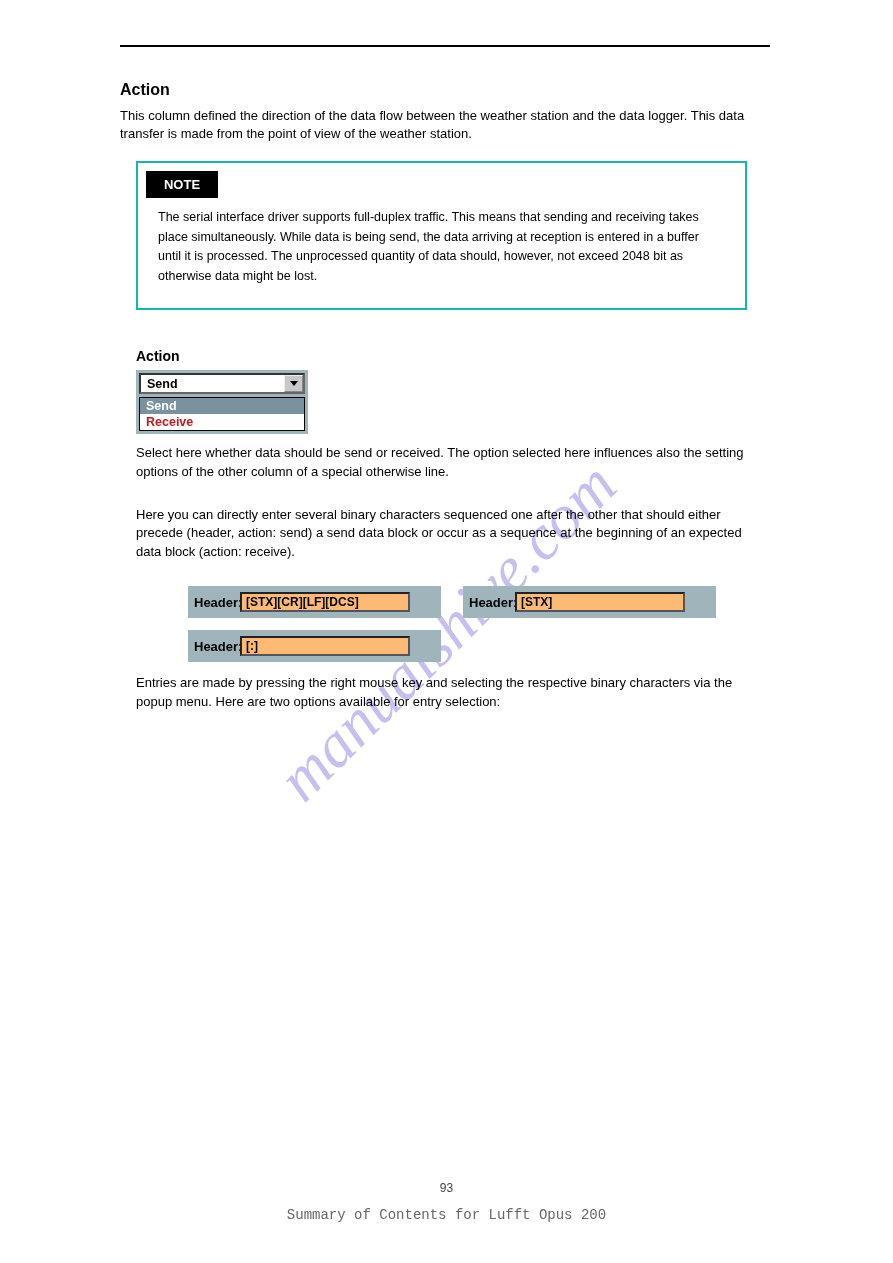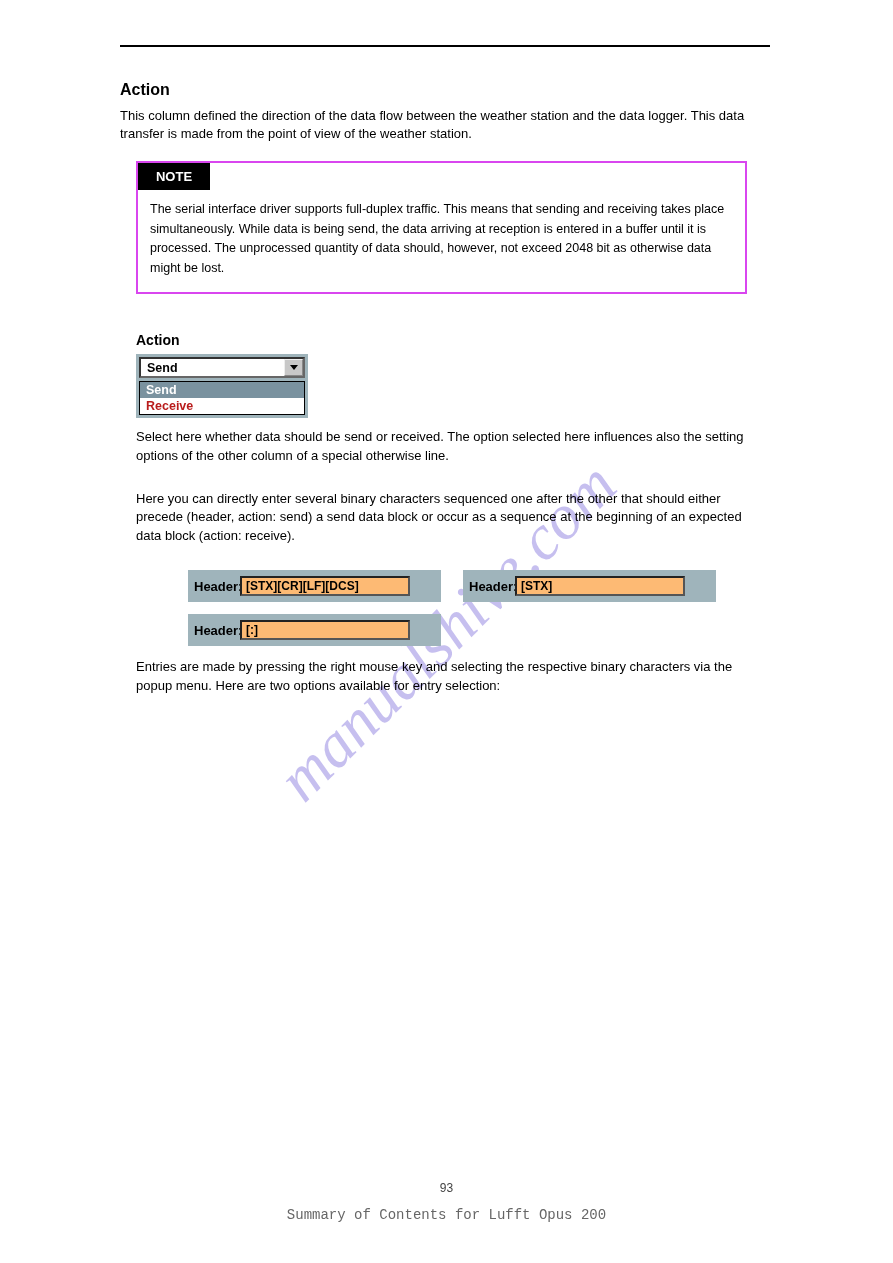--- a/index.html
+++ b/index.html
@@ -30,24 +30,24 @@
     font-size: 16px;
     font-weight: bold;
     margin-bottom: 8px;
   }
   .intro-para {
     font-size: 13px;
     line-height: 1.4;
     margin-bottom: 18px;
   }
   .callout-box {
-    border: 2px solid #d946ef;
+    border: 2px solid #14b8a6;
     width: 611px;
     margin: 12px 0 38px 16px;
-    padding: 0;
+    padding: 8px;
   }
   .callout-row { display: flex; }
   .callout-label {
     background: #000;
     color: #fff;
     font-size: 13px;
     font-weight: bold;
     padding: 6px 10px;
     width: 72px;
     text-align: center;

